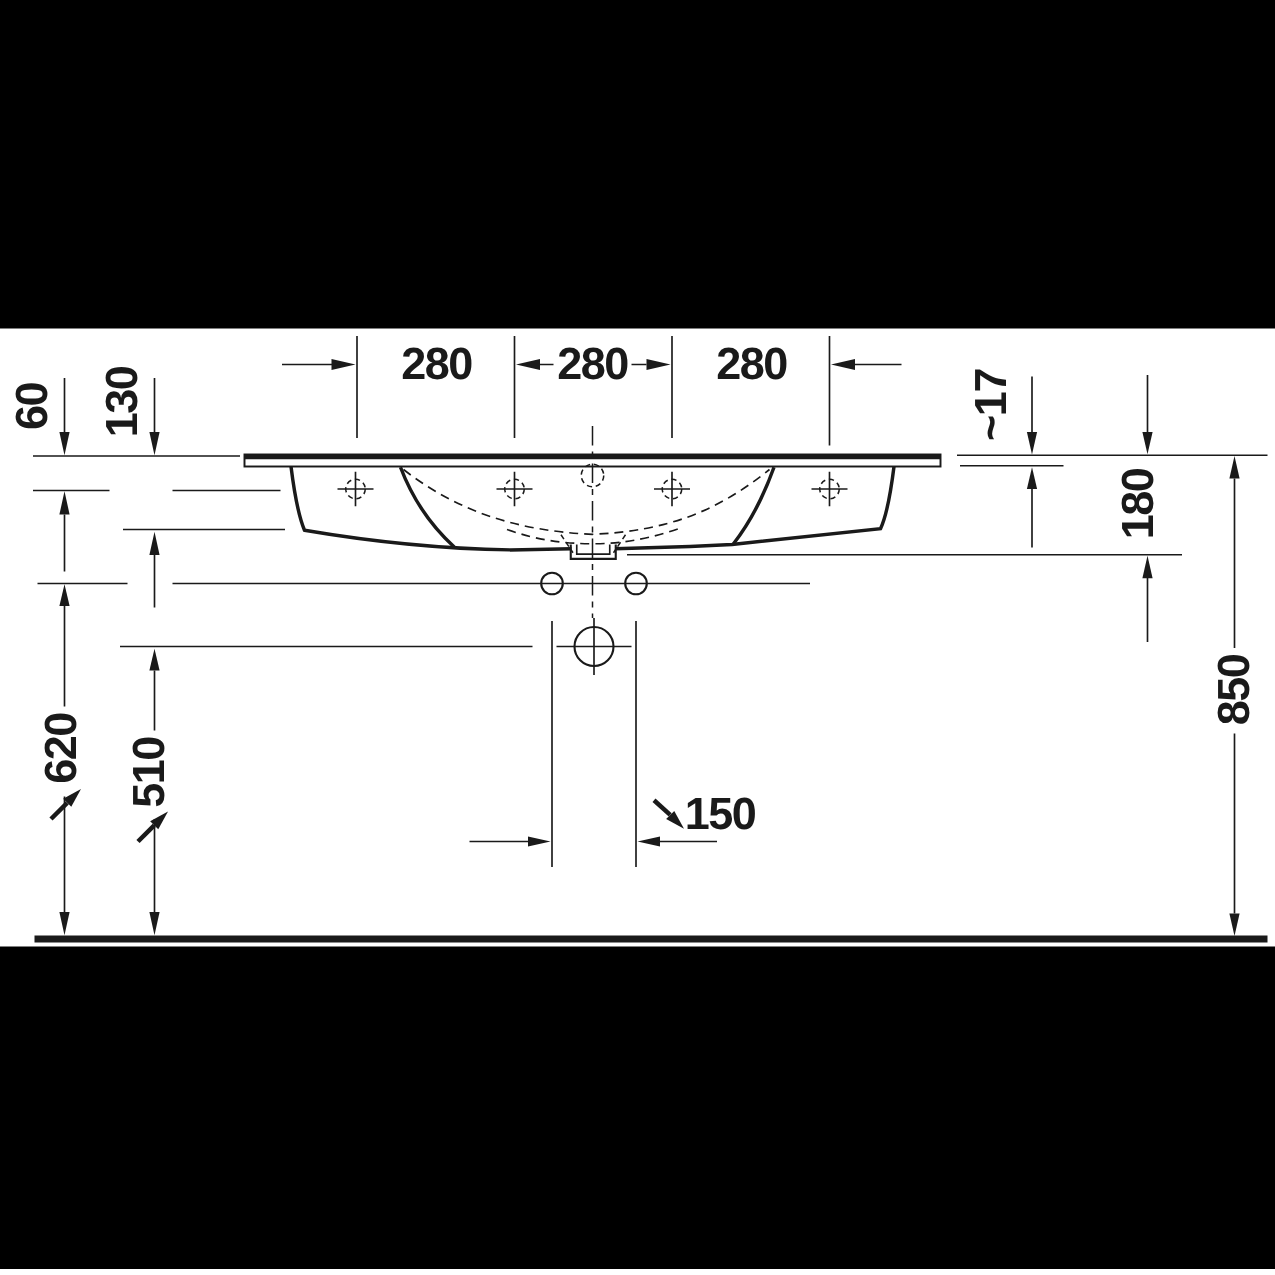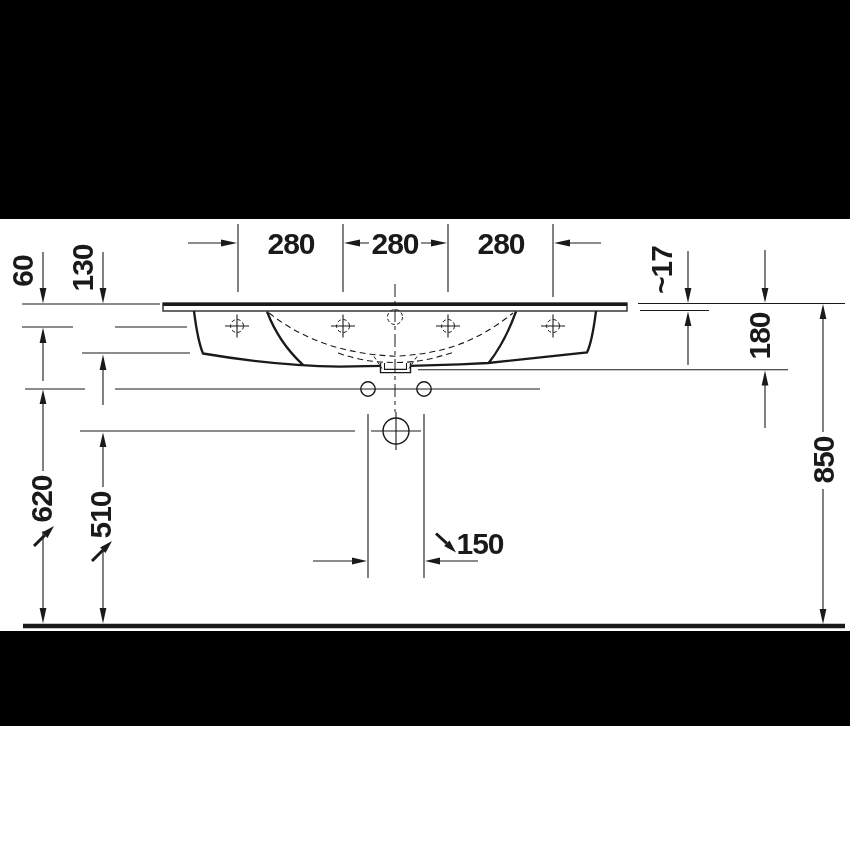--- a/index.html
+++ b/index.html
@@ -1,16 +1,16 @@
 <!DOCTYPE html>
 <html><head>
 <meta charset="utf-8">
 <style>
   html,body{margin:0;padding:0;background:#ffffff;}
-  .stage{position:relative;width:850px;height:726px;background:#ffffff;overflow:hidden;
+  .stage{position:relative;width:850px;height:846px;background:#ffffff;overflow:hidden;
          font-family:"Liberation Sans",sans-serif;}
   .stage svg{position:absolute;left:0;top:0;}
   .dim-label{font-family:"Liberation Sans",sans-serif;font-weight:bold;font-size:30px;
              letter-spacing:-1px;fill:#1a1a1a;}
   .thin{stroke:#1a1a1a;stroke-width:1.1;fill:none;}
   .med{stroke:#1a1a1a;stroke-width:1.4;fill:none;}
   .bold{stroke:#1a1a1a;stroke-width:2.3;fill:none;}
   .dash{stroke:#1a1a1a;stroke-width:1.1;fill:none;stroke-dasharray:6 4;}
   .dashsm{stroke:#1a1a1a;stroke-width:1;fill:none;stroke-dasharray:3.5 2.5;}
   .arrow{fill:#1a1a1a;stroke:none;}

